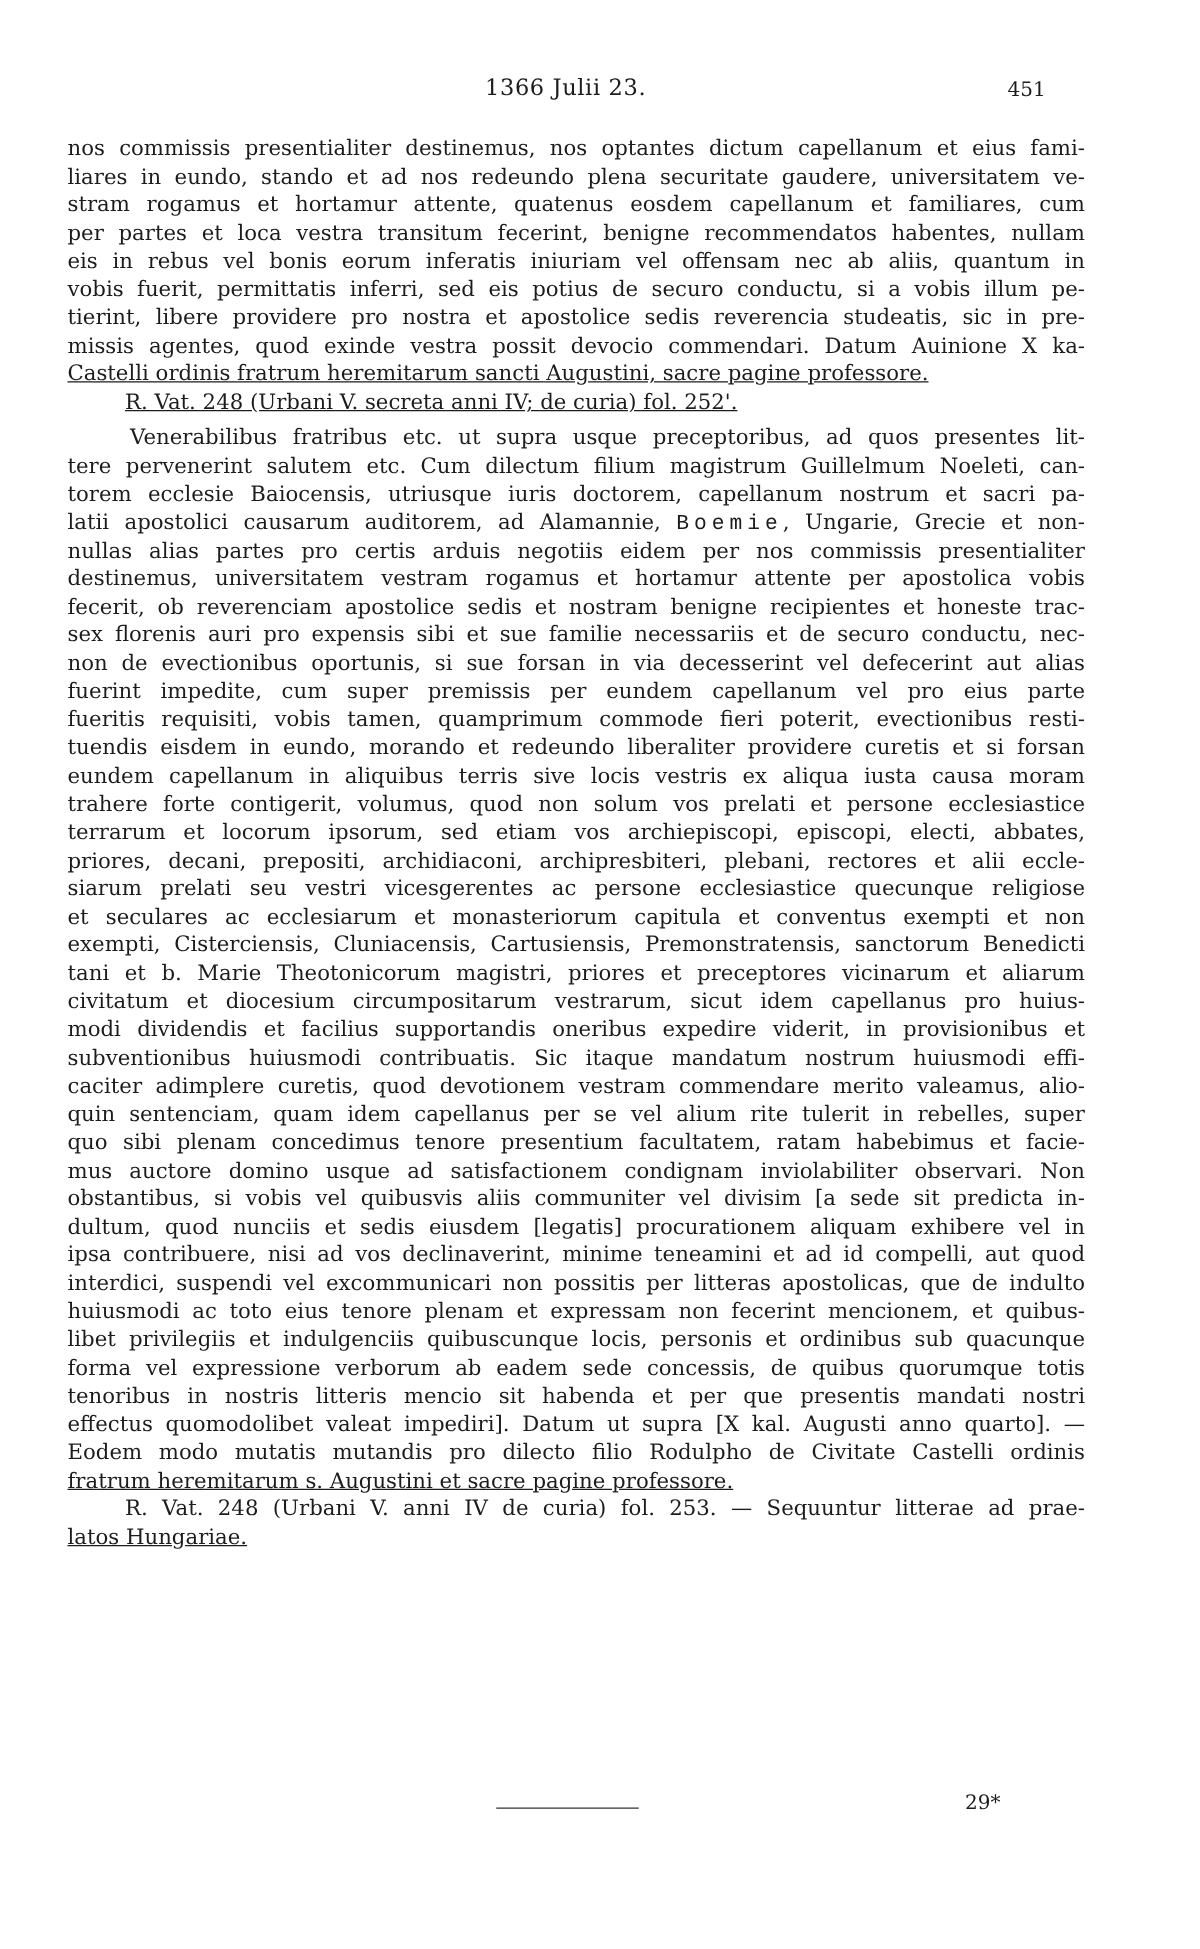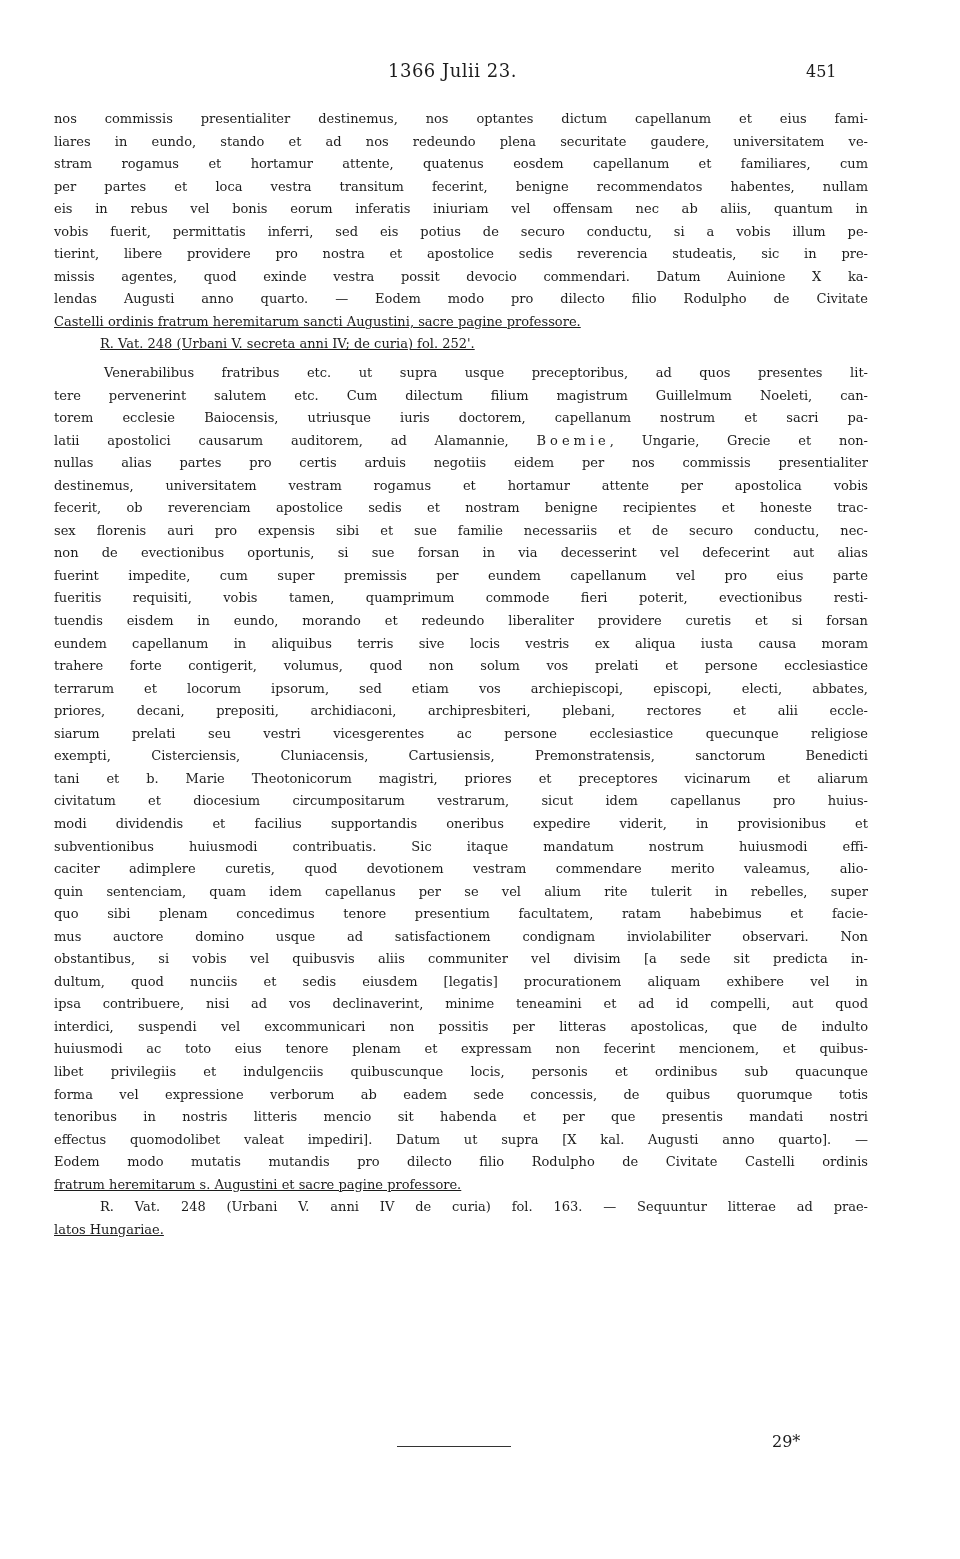--- a/index.html
+++ b/index.html
@@ -2,27 +2,27 @@
 <html><head>
 <meta charset="utf-8">
 <style>
   html, body { margin: 0; padding: 0; background: #ffffff; }
   body { width: 960px; height: 1559px; position: relative; overflow: hidden;
          font-family: "DejaVu Serif", "Liberation Serif", serif; color: #1c1c1c; }
   .header { position: absolute; top: 60px; left: 0; width: 960px; height: 30px; padding-left: 46px; }
   .running-title { position: absolute; left: 388px; top: 0; font-size: 18px; letter-spacing: 0.5px; }
   .page-number { position: absolute; left: 806px; top: 2px; font-size: 16px; }
   .body { position: absolute; left: 54px; top: 108px; width: 814px; }
-  .line { display: block; height: 22.55px; line-height: 22.55px; font-size: 13px;
+  .line { display: block; height: 22.55px; line-height: 22.55px; font-size: 17px;
           text-align: justify; text-align-last: justify; white-space: nowrap; overflow: visible; }
   .line.last { text-align-last: left; text-decoration: underline; }
   .line.indent { padding-left: 46px; }
   .line.indent2 { padding-left: 50px; }
   .gap { height: 6px; }
-  .spaced { letter-spacing: 4px; }
+  .spaced { letter-spacing: 4px; font-family: Liberation Mono, monospace; }
   .rule { position: absolute; left: 397px; top: 1446px; width: 114px; height: 1px; background: #333; }
   .signature { position: absolute; left: 772px; top: 1432px; font-size: 16px; }
 </style>
 </head>
 <body>
 
 <div class="header">
   <span class="running-title">1366 Julii 23.</span>
   <span class="page-number">451</span>
 </div>
@@ -30,21 +30,20 @@
 <div class="body">
   <div>
     <span class="line">nos commissis presentialiter destinemus, nos optantes dictum capellanum et eius fami-</span>
     <span class="line">liares in eundo, stando et ad nos redeundo plena securitate gaudere, universitatem ve-</span>
     <span class="line">stram rogamus et hortamur attente, quatenus eosdem capellanum et familiares, cum</span>
     <span class="line">per partes et loca vestra transitum fecerint, benigne recommendatos habentes, nullam</span>
     <span class="line">eis in rebus vel bonis eorum inferatis iniuriam vel offensam nec ab aliis, quantum in</span>
     <span class="line">vobis fuerit, permittatis inferri, sed eis potius de securo conductu, si a vobis illum pe-</span>
     <span class="line">tierint, libere providere pro nostra et apostolice sedis reverencia studeatis, sic in pre-</span>
     <span class="line">missis agentes, quod exinde vestra possit devocio commendari. Datum Auinione X ka-</span>
-    <span class="line">lendas Augusti anno quarto. — Eodem modo pro dilecto filio Rodulpho de Civitate</span>
     <span class="line last">Castelli ordinis fratrum heremitarum sancti Augustini, sacre pagine professore.</span>
   </div>
 
   <span class="line last indent">R. Vat. 248 (Urbani V. secreta anni IV; de curia) fol. 252'.</span>
   <div class="gap"></div>
 
   <div>
     <span class="line indent2">Venerabilibus fratribus etc. ut supra usque preceptoribus, ad quos presentes lit-</span>
     <span class="line">tere pervenerint salutem etc. Cum dilectum filium magistrum Guillelmum Noeleti, can-</span>
     <span class="line">torem ecclesie Baiocensis, utriusque iuris doctorem, capellanum nostrum et sacri pa-</span>
@@ -55,20 +54,21 @@
     <span class="line">sex florenis auri pro expensis sibi et sue familie necessariis et de securo conductu, nec-</span>
     <span class="line">non de evectionibus oportunis, si sue forsan in via decesserint vel defecerint aut alias</span>
     <span class="line">fuerint impedite, cum super premissis per eundem capellanum vel pro eius parte</span>
     <span class="line">fueritis requisiti, vobis tamen, quamprimum commode fieri poterit, evectionibus resti-</span>
     <span class="line">tuendis eisdem in eundo, morando et redeundo liberaliter providere curetis et si forsan</span>
     <span class="line">eundem capellanum in aliquibus terris sive locis vestris ex aliqua iusta causa moram</span>
     <span class="line">trahere forte contigerit, volumus, quod non solum vos prelati et persone ecclesiastice</span>
     <span class="line">terrarum et locorum ipsorum, sed etiam vos archiepiscopi, episcopi, electi, abbates,</span>
     <span class="line">priores, decani, prepositi, archidiaconi, archipresbiteri, plebani, rectores et alii eccle-</span>
     <span class="line">siarum prelati seu vestri vicesgerentes ac persone ecclesiastice quecunque religiose</span>
+    <span class="line">et seculares ac ecclesiarum et monasteriorum capitula et conventus exempti et non</span>
     <span class="line">exempti, Cisterciensis, Cluniacensis, Cartusiensis, Premonstratensis, sanctorum Benedicti</span>
     <span class="line">tani et b. Marie Theotonicorum magistri, priores et preceptores vicinarum et aliarum</span>
     <span class="line">civitatum et diocesium circumpositarum vestrarum, sicut idem capellanus pro huius-</span>
     <span class="line">modi dividendis et facilius supportandis oneribus expedire viderit, in provisionibus et</span>
     <span class="line">subventionibus huiusmodi contribuatis. Sic itaque mandatum nostrum huiusmodi effi-</span>
     <span class="line">caciter adimplere curetis, quod devotionem vestram commendare merito valeamus, alio-</span>
     <span class="line">quin sentenciam, quam idem capellanus per se vel alium rite tulerit in rebelles, super</span>
     <span class="line">quo sibi plenam concedimus tenore presentium facultatem, ratam habebimus et facie-</span>
     <span class="line">mus auctore domino usque ad satisfactionem condignam inviolabiliter observari. Non</span>
     <span class="line">obstantibus, si vobis vel quibusvis aliis communiter vel divisim [a sede sit predicta in-</span>
@@ -77,18 +77,18 @@
     <span class="line">interdici, suspendi vel excommunicari non possitis per litteras apostolicas, que de indulto</span>
     <span class="line">huiusmodi ac toto eius tenore plenam et expressam non fecerint mencionem, et quibus-</span>
     <span class="line">libet privilegiis et indulgenciis quibuscunque locis, personis et ordinibus sub quacunque</span>
     <span class="line">forma vel expressione verborum ab eadem sede concessis, de quibus quorumque totis</span>
     <span class="line">tenoribus in nostris litteris mencio sit habenda et per que presentis mandati nostri</span>
     <span class="line">effectus quomodolibet valeat impediri]. Datum ut supra [X kal. Augusti anno quarto]. —</span>
     <span class="line">Eodem modo mutatis mutandis pro dilecto filio Rodulpho de Civitate Castelli ordinis</span>
     <span class="line last">fratrum heremitarum s. Augustini et sacre pagine professore.</span>
   </div>
 
-  <span class="line indent">R. Vat. 248 (Urbani V. anni IV de curia) fol. 163. — Sequuntur litterae ad prae-</span>
+  <span class="line indent">R. Vat. 248 (Urbani V. anni IV de curia) fol. 253. — Sequuntur litterae ad prae-</span>
   <span class="line last">latos Hungariae.</span>
 </div>
 
 <div class="rule"></div>
 <span class="signature">29*</span>
 
 </body></html>

